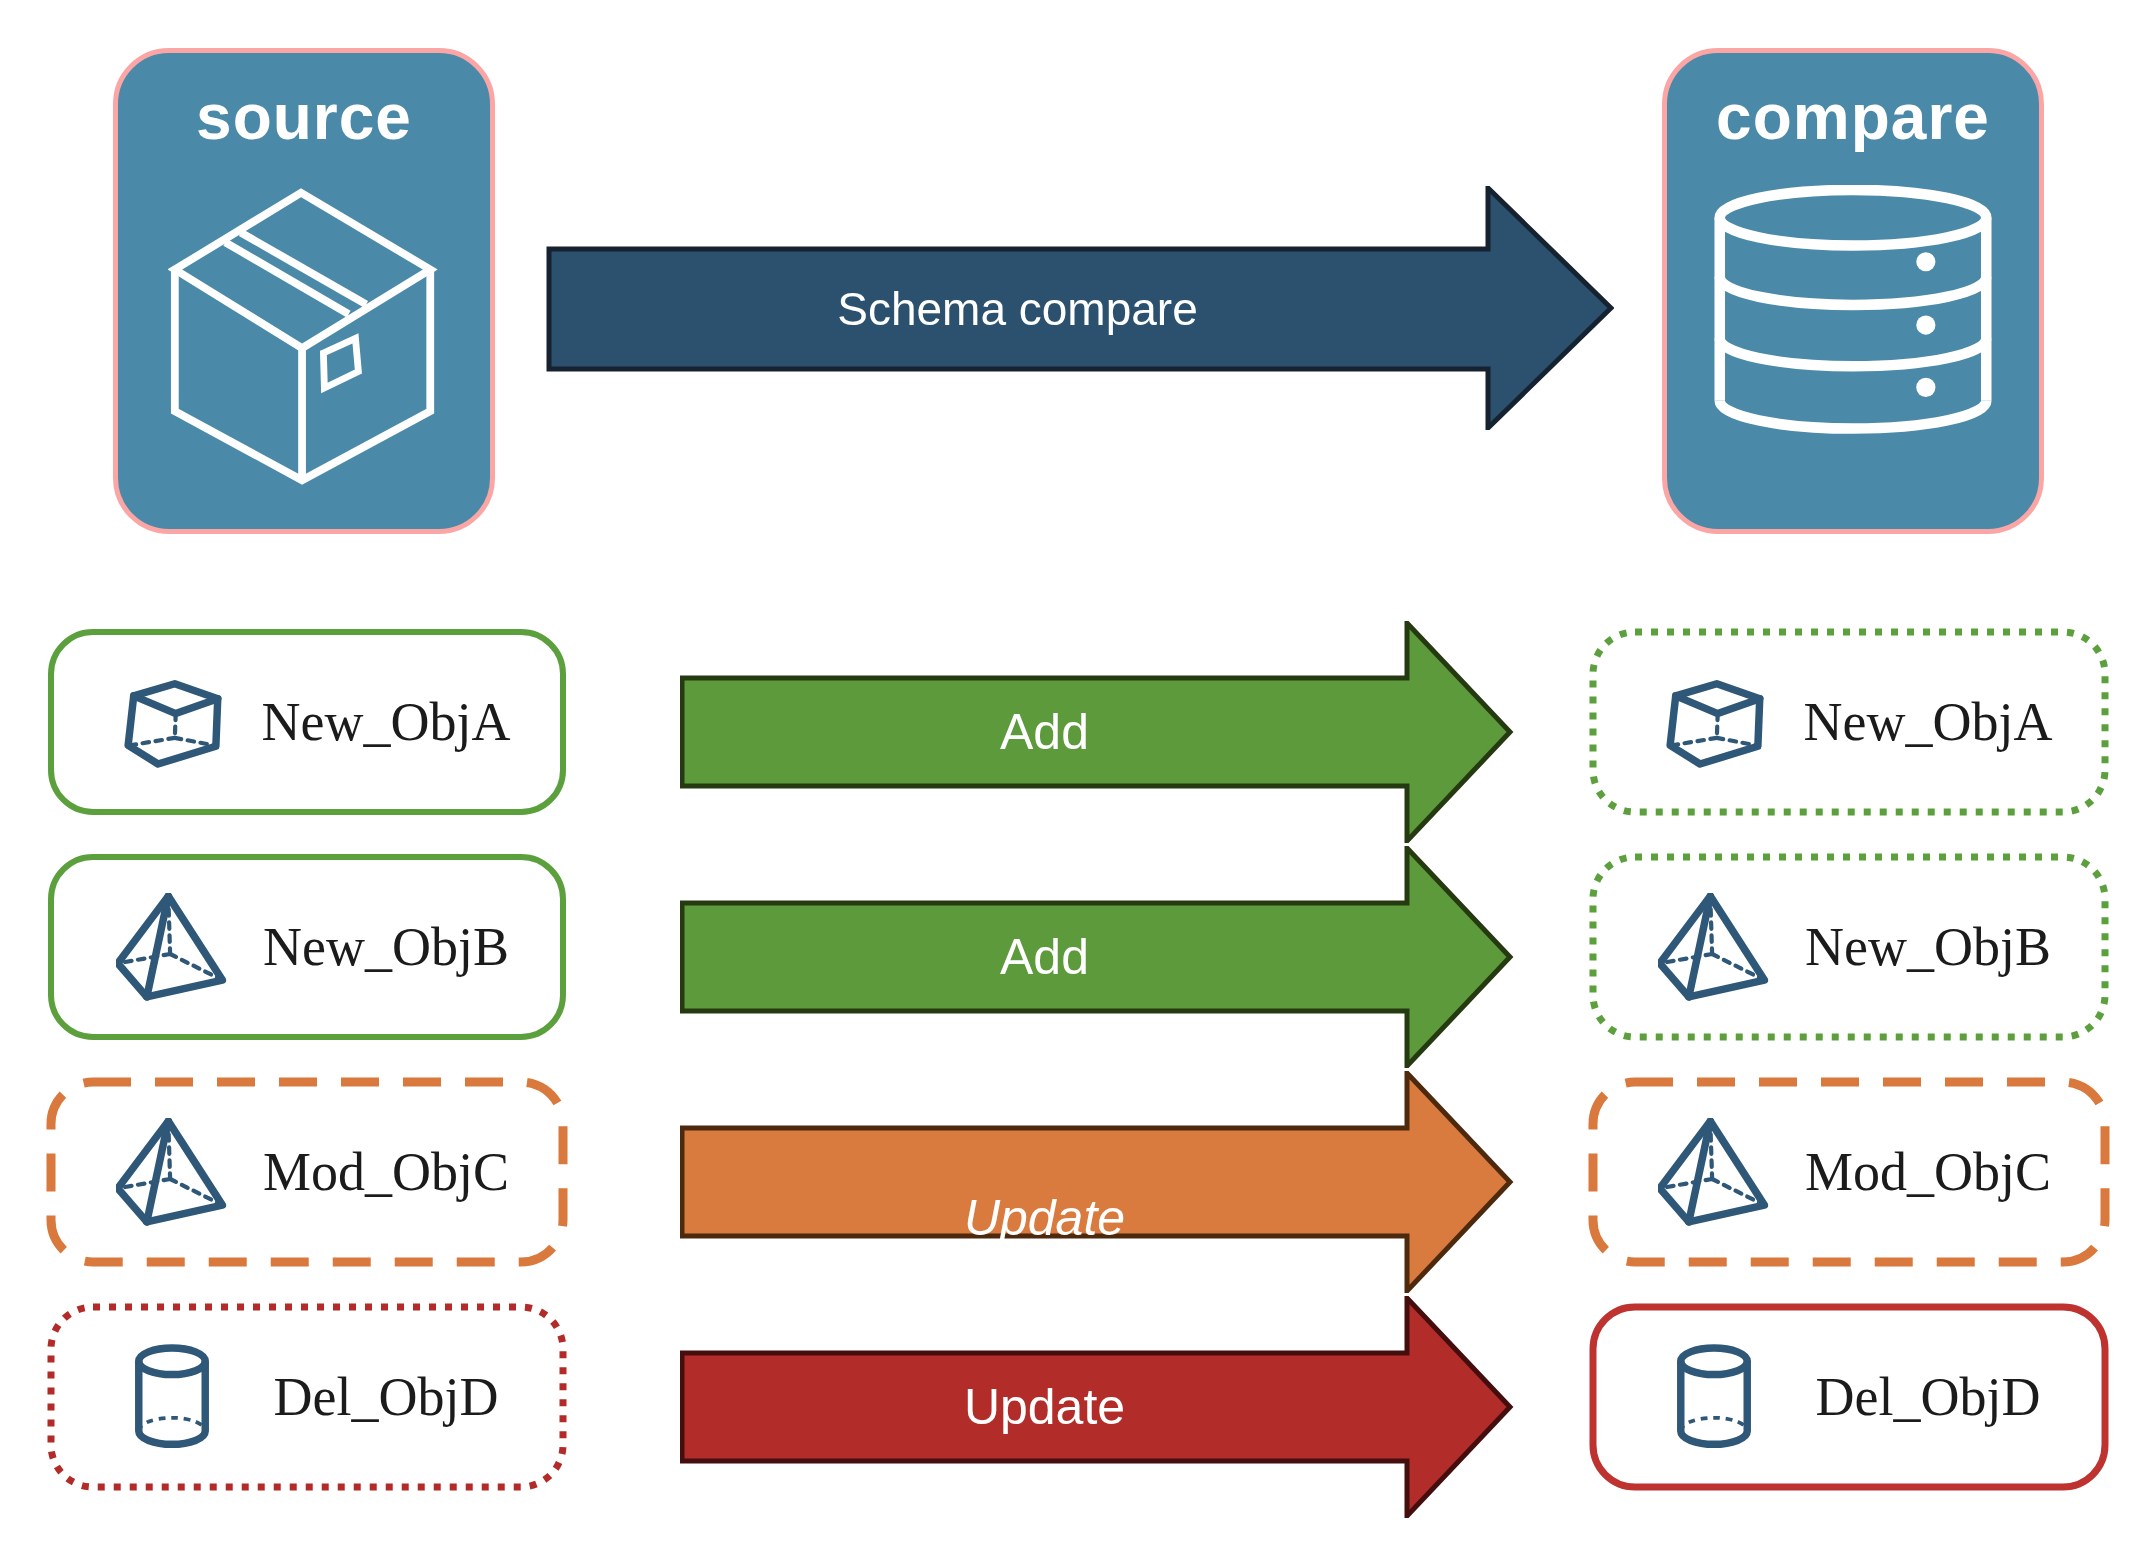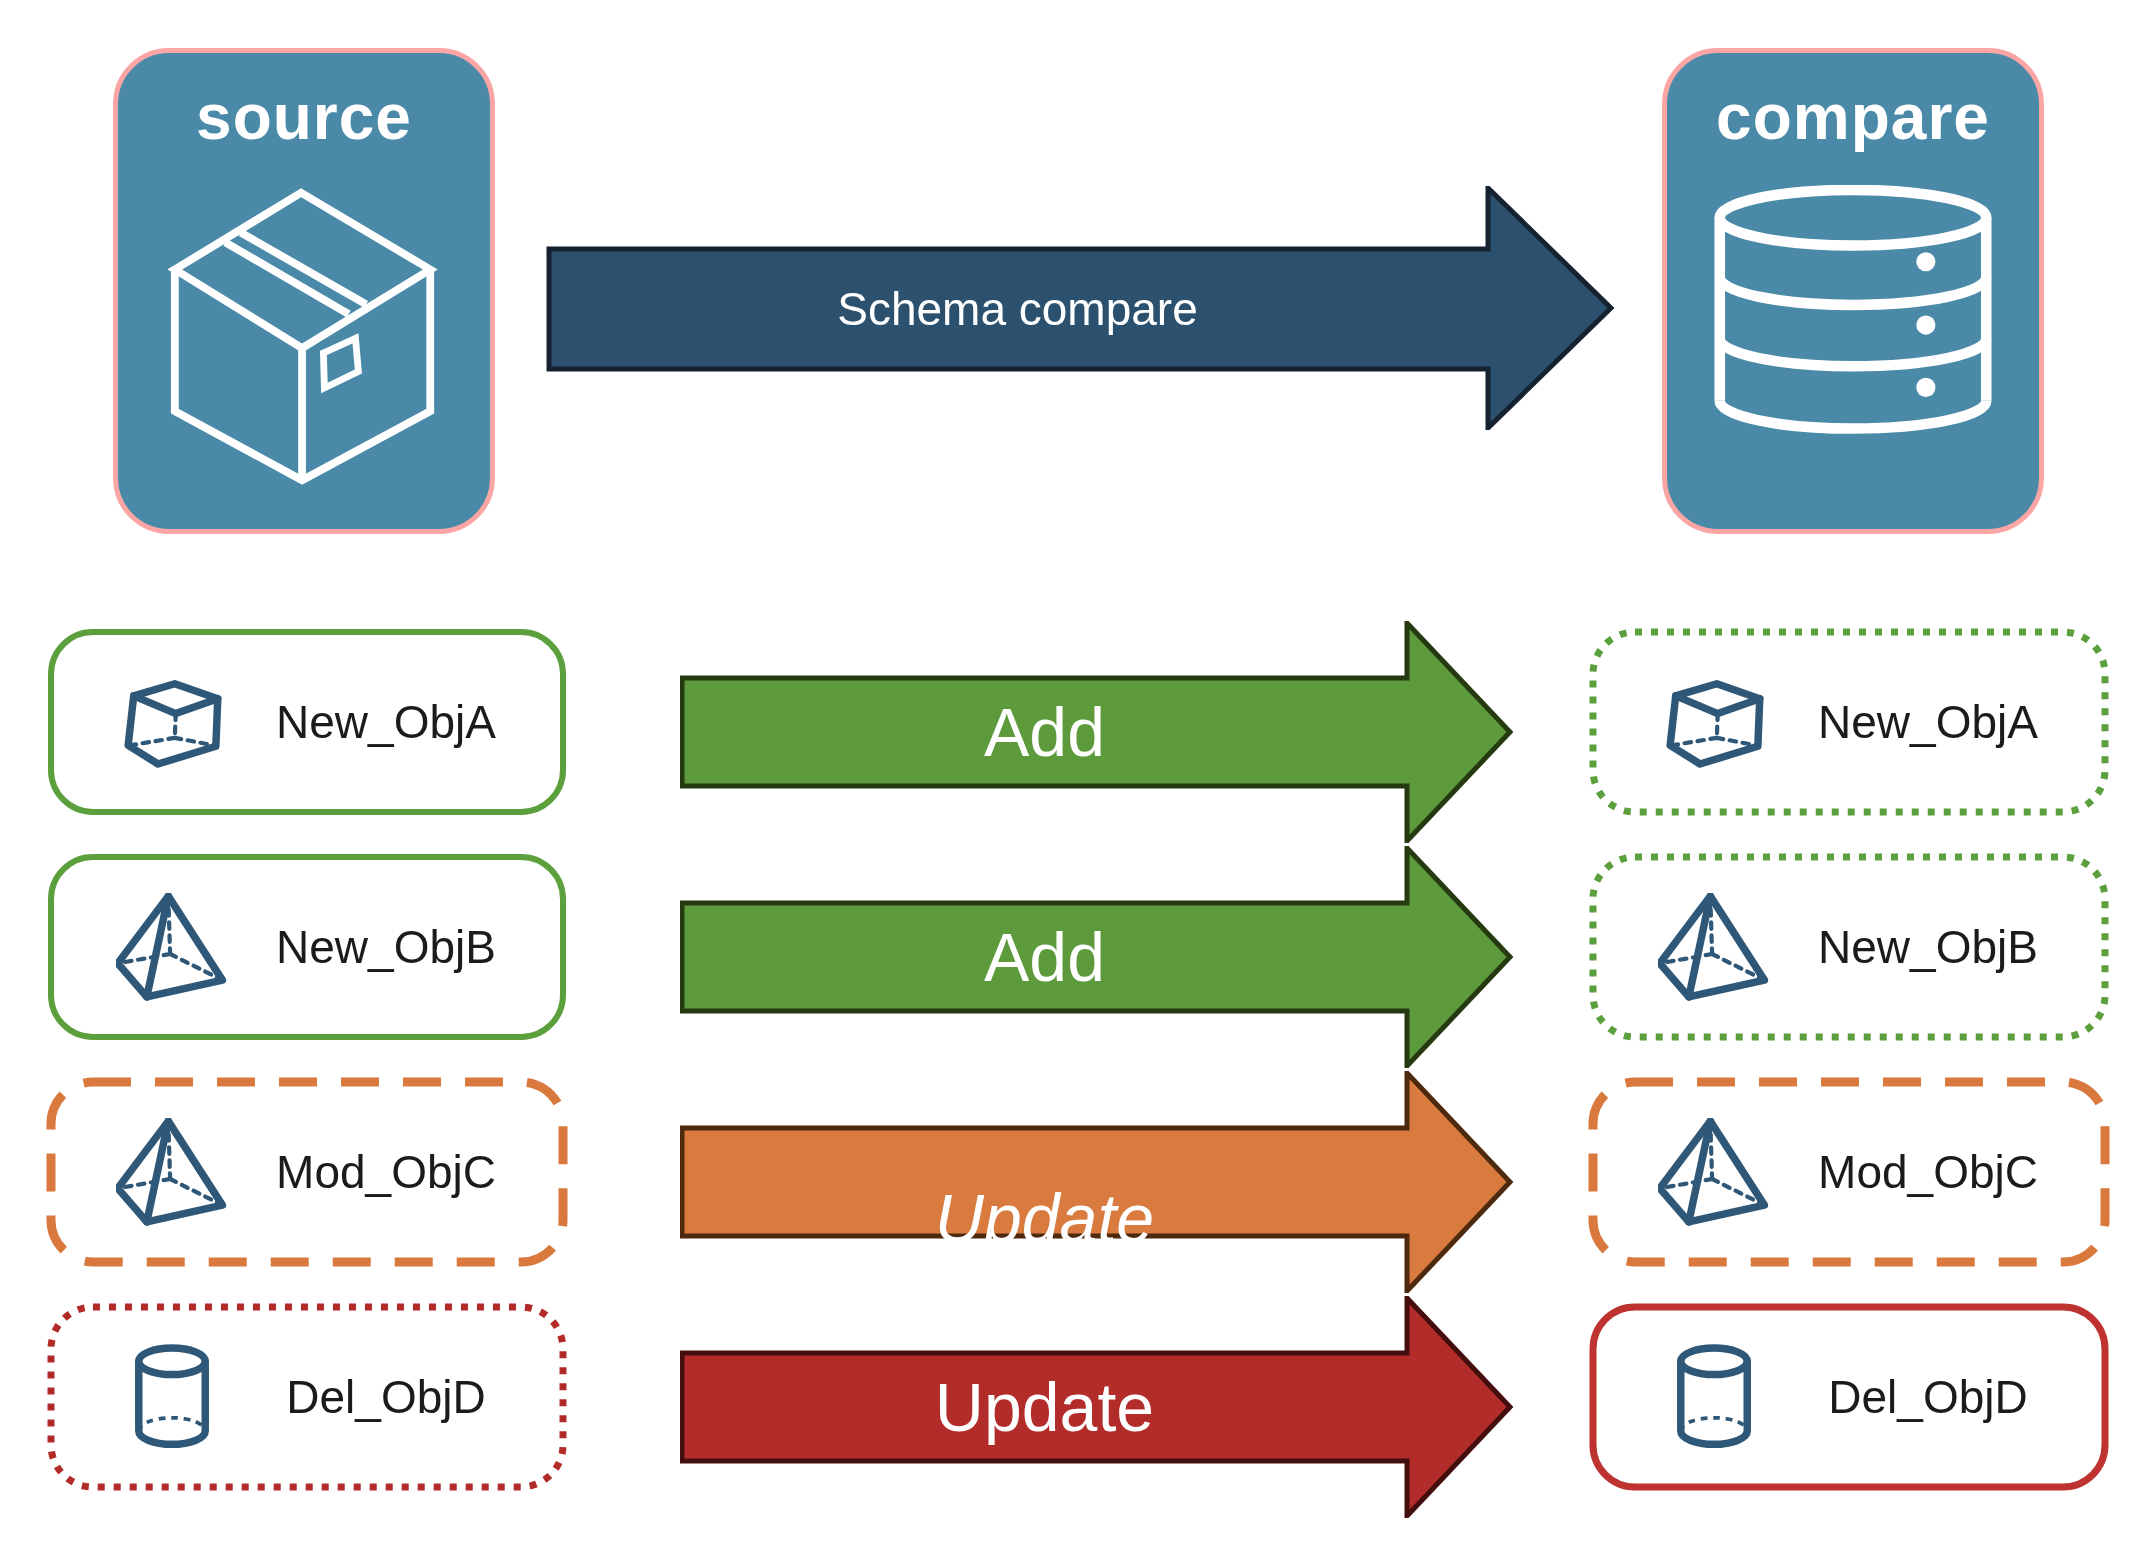--- a/index.html
+++ b/index.html
@@ -25,37 +25,38 @@
   .arrow-svg polygon{stroke-linejoin:miter;}
   .fill-navy   polygon{fill:#2B516F;stroke:#16222F;stroke-width:5;}
   .fill-green  polygon{fill:#5C9A3C;stroke:#263A12;stroke-width:5;}
   .fill-orange polygon{fill:#D97B3E;stroke:#4D2A0E;stroke-width:5;}
   .fill-red    polygon{fill:#B22C2A;stroke:#440E0E;stroke-width:5;}
   .arrow-label{
     position:absolute;display:flex;align-items:center;justify-content:center;
     color:#ffffff;pointer-events:none;text-align:right;
   }
   .schema-label{left:548px;top:249px;width:939px;height:120px;font-size:46px;}
-  .row-label{left:682px;width:725px;height:108px;font-size:68px;}
+  .row-label{left:682px;width:725px;height:108px;font-size:50px;}
   
   .objbox{
     position:absolute;width:522px;height:190px;
     display:flex;align-items:center;
   }
   .box-border{position:absolute;left:0;top:0;width:100%;height:100%;}
   .box-border rect{fill:none;}
   .b-green-solid   rect{stroke:#5CA03E;stroke-width:6;}
   .b-green-dotted  rect{stroke:#5CA03E;stroke-width:7;stroke-dasharray:7 9;}
   .b-orange-dashed rect{stroke:#D9793D;stroke-width:9;stroke-dasharray:38 24;}
   .b-red-dotted    rect{stroke:#B22B28;stroke-width:7;stroke-dasharray:7 9;}
   .b-red-solid     rect{stroke:#BE3330;stroke-width:7;}
   .obj-icon{flex:none;width:112px;height:108px;margin-left:70px;position:relative;z-index:1;}
   .obj-label{
-    flex:1;text-align:center;font-size:46px;color:#1B1B1B;margin-right:24px;
+    flex:1;text-align:center;font-size:54px;color:#1B1B1B;margin-right:24px;
     white-space:nowrap;
+    font-family:Liberation Serif, serif;
   }
   .col-left{left:46px;}
   .col-right{left:1588px;}
 </style>
 </head>
 <body>
 
 <svg width="0" height="0" style="position:absolute" aria-hidden="true">
   <defs>
     <symbol id="icon-package" viewBox="0 0 280 312">

